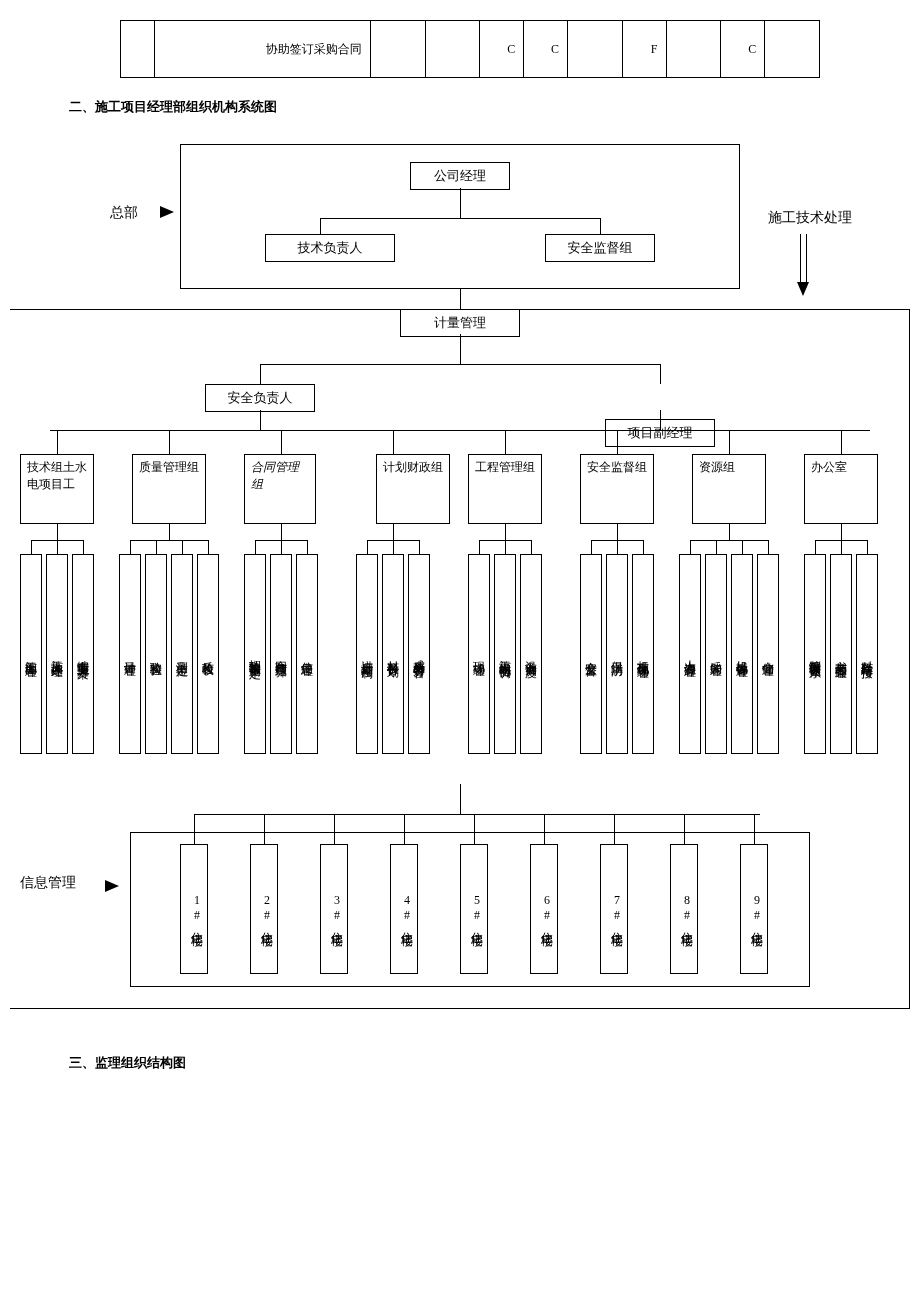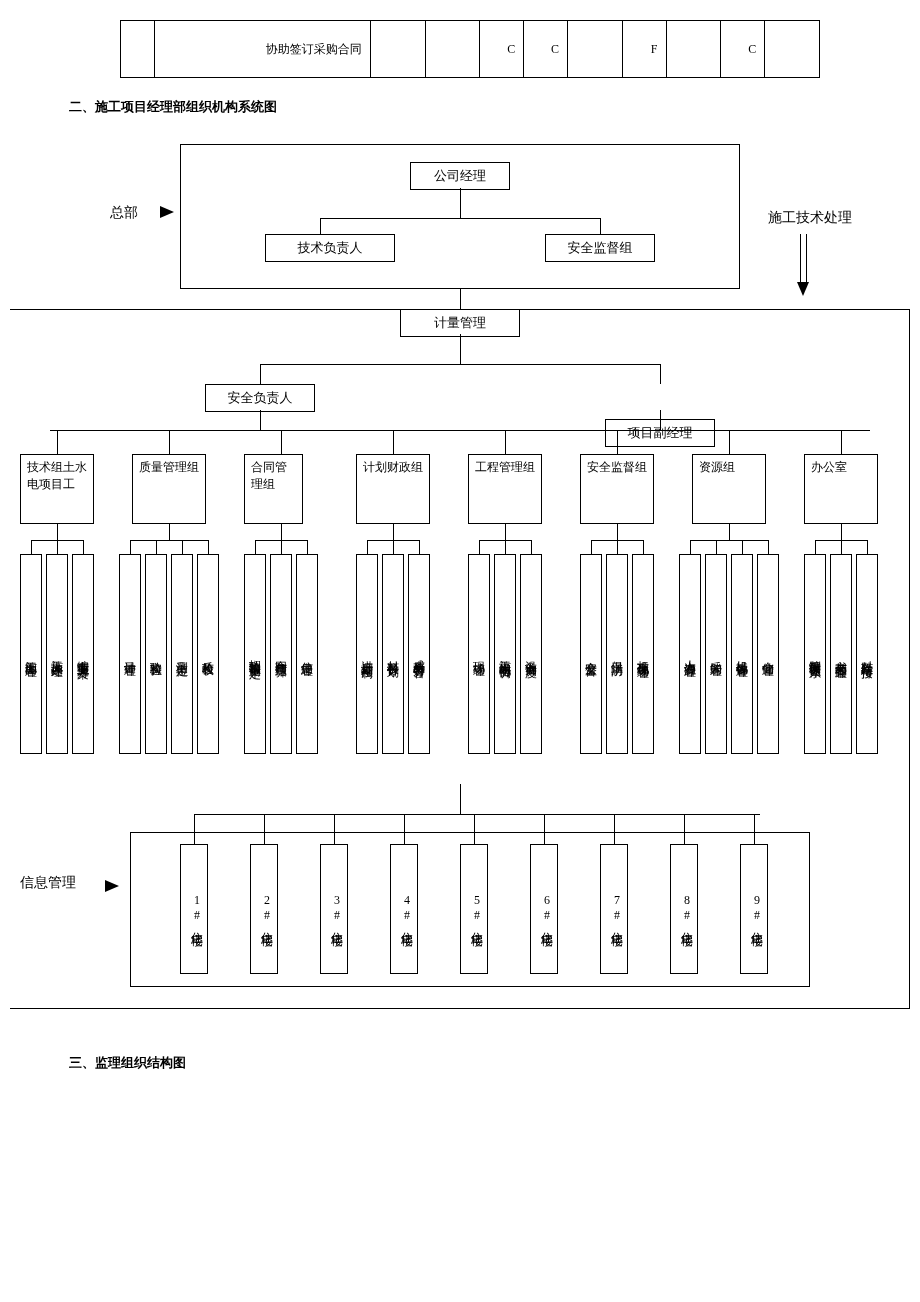--- a/index.html
+++ b/index.html
@@ -147,23 +147,23 @@
   <div class="line-v" style="left:250px; top:276px; height:20px;"></div>
   <div class="line-v" style="left:650px; top:276px; height:20px;"></div>
   <div class="line-h" style="left:40px; top:296px; width:820px;"></div>
 
   <div id="groups-layer">
       <div class="line-v" style="left: 47px; top: 296px; height: 24px;"></div>
       <div class="box" style="left: 10px; top: 320px; width: 74px; height: 70px; font-size: 12px; text-align: left; line-height: 1.4;">技术组土水电项目工</div>
       <div class="line-v" style="left: 159px; top: 296px; height: 24px;"></div>
       <div class="box" style="left: 122px; top: 320px; width: 74px; height: 70px; font-size: 12px; text-align: left; line-height: 1.4;">质量管理组</div>
       <div class="line-v" style="left: 271px; top: 296px; height: 24px;"></div>
-      <div class="box" style="left: 234px; top: 320px; width: 59px; height: 70px; font-size: 12px; text-align: left; line-height: 1.4;">合同管理组</div>
+      <div class="box" style="left: 234px; top: 320px; width: 72px; height: 70px; font-size: 12px; text-align: left; line-height: 1.4; font-style: italic;">合同管理组</div>
       <div class="line-v" style="left: 383px; top: 296px; height: 24px;"></div>
-      <div class="box" style="left: 346px; top: 320px; width: 74px; height: 70px; font-size: 12px; text-align: left; line-height: 1.4;">计划财政组</div>
+      <div class="box" style="left: 366px; top: 320px; width: 74px; height: 70px; font-size: 12px; text-align: left; line-height: 1.4;">计划财政组</div>
       <div class="line-v" style="left: 495px; top: 296px; height: 24px;"></div>
       <div class="box" style="left: 458px; top: 320px; width: 74px; height: 70px; font-size: 12px; text-align: left; line-height: 1.4;">工程管理组</div>
       <div class="line-v" style="left: 607px; top: 296px; height: 24px;"></div>
       <div class="box" style="left: 570px; top: 320px; width: 74px; height: 70px; font-size: 12px; text-align: left; line-height: 1.4;">安全监督组</div>
       <div class="line-v" style="left: 719px; top: 296px; height: 24px;"></div>
       <div class="box" style="left: 682px; top: 320px; width: 74px; height: 70px; font-size: 12px; text-align: left; line-height: 1.4;">资源组</div>
       <div class="line-v" style="left: 831px; top: 296px; height: 24px;"></div>
       <div class="box" style="left: 794px; top: 320px; width: 74px; height: 70px; font-size: 12px; text-align: left; line-height: 1.4;">办公室</div>
     </div>
 

